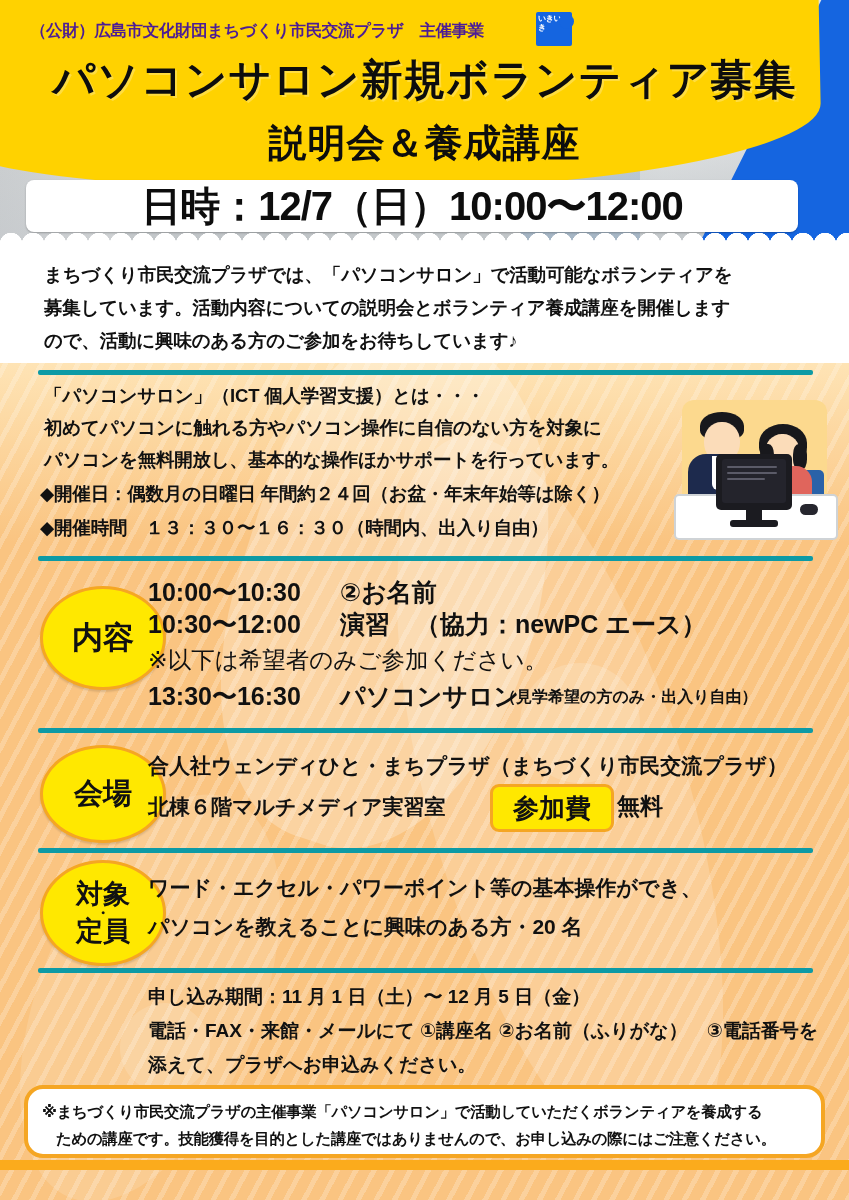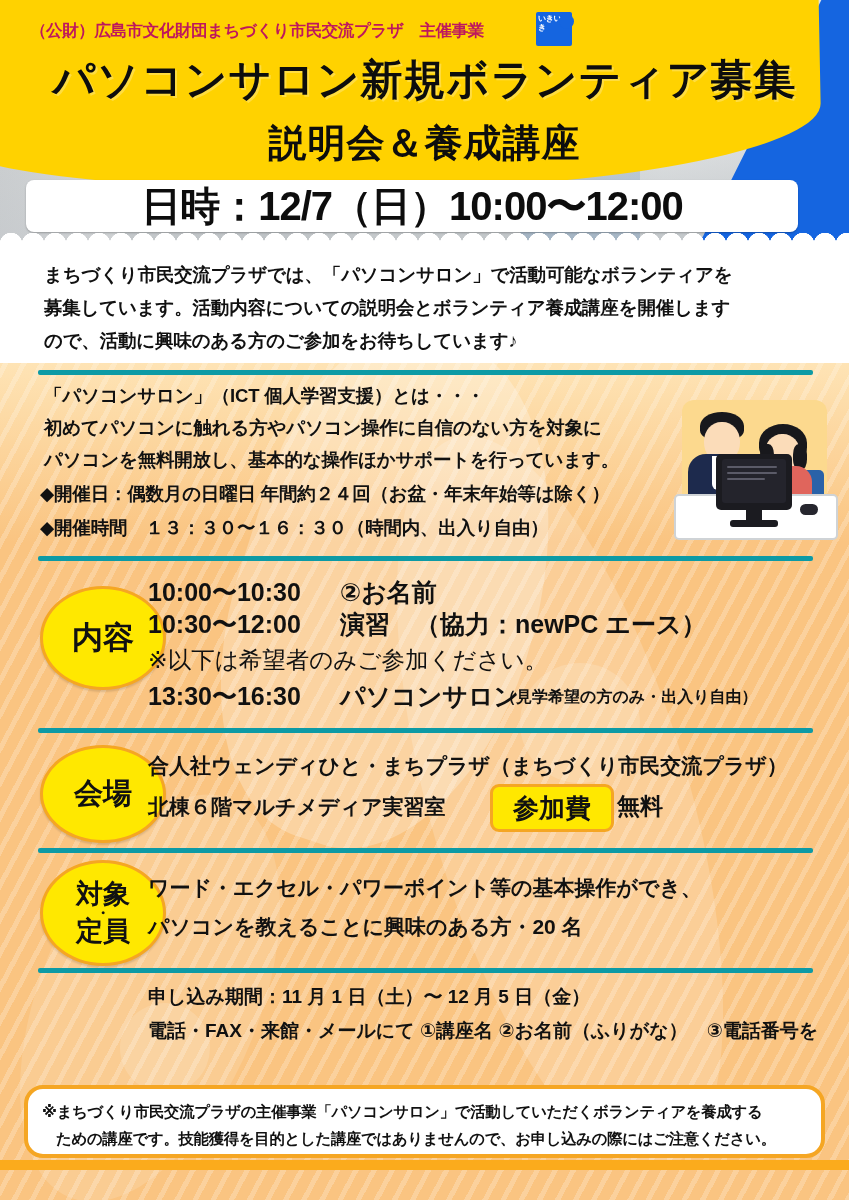--- a/index.html
+++ b/index.html
@@ -38,21 +38,21 @@
   
   .yellow-blob{
     position:absolute;left:-60px;top:-40px;width:880px;height:230px;
     background:#ffd200;
     border-bottom-left-radius:60% 70px;
     border-bottom-right-radius:55% 90px;
     transform:rotate(-1.1deg);
   }
   .org-line{
     position:absolute;left:30px;top:20px;width:520px;
-    font-size:16.5px;font-weight:bold;color:#be185d;letter-spacing:-0.4px;white-space:nowrap;
+    font-size:16.5px;font-weight:bold;color:#4c1d95;letter-spacing:-0.4px;white-space:nowrap;
   }
   .org-logo{
     position:absolute;left:512px;top:10px;width:44px;height:42px;
     background:#ffd200;
     margin-left:22px;
   }
   .org-logo .sq{
     position:absolute;left:2px;top:2px;width:36px;height:34px;background:#1565e0;border-radius:2px;
   }
   .org-logo .pbowl{
@@ -306,19 +306,20 @@
   </div>
 
   <div class="txt" style="left:148px;top:874px;font-size:21px;white-space:nowrap;">ワード・エクセル・パワーポイント等の基本操作ができ、</div>
   <div class="txt" style="left:148px;top:913px;font-size:21px;white-space:nowrap;">パソコンを教えることに興味のある方・20 名</div>
 
   <div class="hr" style="left:38px;top:968px;width:775px;"></div>
 
 
   <div class="txt" style="left:148px;top:984px;font-size:19px;white-space:nowrap;">申し込み期間：11 月 1 日（土）〜 12 月 5 日（金）</div>
   <div class="txt" style="left:148px;top:1018px;font-size:19px;white-space:nowrap;">電話・FAX・来館・メールにて ①講座名 ②お名前（ふりがな）　③電話番号を</div>
+  <div class="txt" style="left:148px;top:1052px;font-size:19px;white-space:nowrap;">添えて、プラザへお申込みください。</div>
 
   <div class="note">
     <p>※まちづくり市民交流プラザの主催事業「パソコンサロン」で活動していただくボランティアを養成する</p>
     <p class="l2">ための講座です。技能獲得を目的とした講座ではありませんので、お申し込みの際にはご注意ください。</p>
   </div>
 
 </div>
 
 </body></html>

